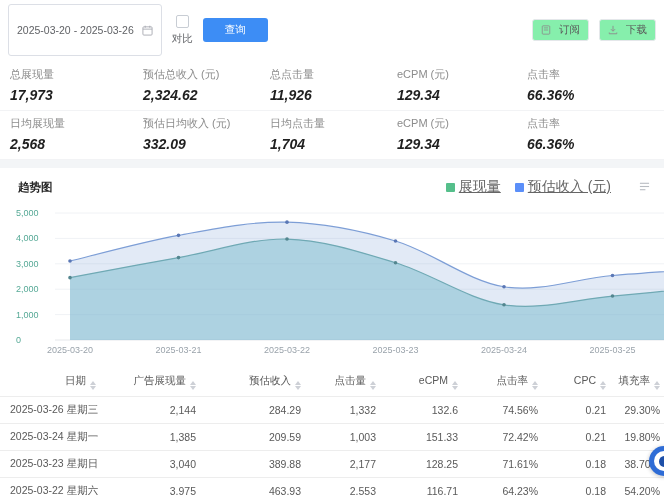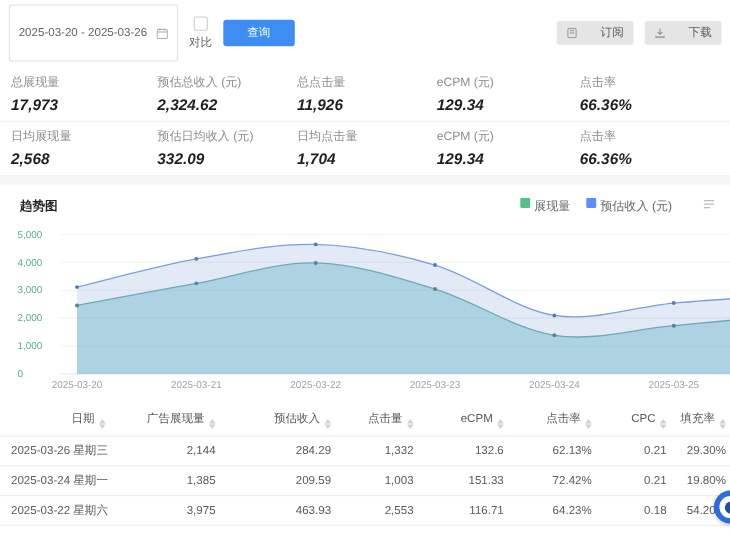--- a/index.html
+++ b/index.html
@@ -6,36 +6,36 @@
   body{font-family:"Liberation Sans","DejaVu Sans",sans-serif;color:#555;}
   .page{position:relative;width:664px;height:495px;overflow:hidden;background:#fff;}
   
   .toolbar{display:flex;align-items:center;gap:10px;padding:4px 8px 6px 8px;}
   .date-range{display:flex;align-items:center;gap:8px;border:1px solid #dcdfe6;border-radius:3px;
     padding:19px 8px;font-size:10.5px;color:#606266;background:#fff;cursor:pointer;}
   .checkbox-wrap{display:flex;align-items:center;gap:4px;font-size:10.5px;color:#606266;flex-direction:column;}
   .checkbox{width:11px;height:11px;border:1px solid #c8cdd4;border-radius:2px;background:#fff;}
   .btn-primary{border:none;border-radius:3px;padding:5px 22px;font-size:10.5px;color:#fff;cursor:pointer;}
   .toolbar-spacer{flex:1;}
-  .btn-light{display:flex;align-items:center;gap:21px;border:1px solid #e4e7ea;background:#e5e5e5;
+  .btn-light{display:flex;align-items:center;gap:8px;border:1px solid #e4e7ea;background:#86efac;
     border-radius:3px;padding:3px 8px;font-size:10.5px;color:#595959;cursor:pointer;}
   .icon-svg{display:inline-block;vertical-align:middle;}
   
   .stats-row{display:flex;padding:5px 0 7px 10px;border-bottom:1px solid #f2f3f5;}
   .stat{display:flex;flex-direction:column;gap:5px;}
   .stat:nth-child(1){width:133px}.stat:nth-child(2){width:127px}
   .stat:nth-child(3){width:127px}.stat:nth-child(4){width:130px}.stat:nth-child(5){flex:1}
   .stat .lbl{font-size:11px;color:#8c8c8c;}
   .stat .val{font-size:14px;font-weight:bold;color:#1f1f1f;font-style:italic;}
   .gray-band{height:8px;background:#f3f5f7;}
   
   .chart-head{display:flex;align-items:center;padding:10px 12px 0 18px;}
   .chart-title{font-size:11.5px;font-weight:bold;color:#262626;}
   .legend{margin-left:auto;display:flex;align-items:center;gap:14px;}
-  .legend-item{display:flex;gap:4px;font-size:11px;color:#666;cursor:pointer;}
+  .legend-item{display:flex;align-items:center;gap:4px;font-size:14px;color:#666;cursor:pointer;text-decoration:underline;}
   .swatch{width:9px;height:9px;border-radius:1px;display:inline-block;}
   .chart-toolbox{margin-left:14px;margin-right:2px;color:#b8bcc2;cursor:pointer;}
   .chart-wrap{position:relative;height:160px;overflow:hidden;margin-top:2px;}
   .chart-wrap svg{position:absolute;left:0;top:0;}
   
   table{border-collapse:collapse;table-layout:fixed;width:664px;margin-top:10px;}
   th,td{text-align:right;font-size:10.5px;font-weight:normal;color:#595959;
     padding:6px 4px;border-bottom:1px solid #ededed;white-space:nowrap;overflow:hidden;}
   th{color:#595959;cursor:pointer;}
   th:first-child,td:first-child{padding-left:10px;}
@@ -247,35 +247,45 @@
             </span></th>
         </tr>
       </thead>
     <tbody id="tbl-body">
         <tr>
           <td>2025-03-26 星期三</td>
           <td>2,144</td>
           <td>284.29</td>
           <td>1,332</td>
           <td>132.6</td>
-          <td>62.13%</td>
+          <td>74.56%</td>
           <td>0.21</td>
           <td>29.30%</td>
         </tr>
         <tr>
           <td>2025-03-24 星期一</td>
           <td>1,385</td>
           <td>209.59</td>
           <td>1,003</td>
           <td>151.33</td>
           <td>72.42%</td>
           <td>0.21</td>
           <td>19.80%</td>
         </tr>
         <tr>
+          <td>2025-03-23 星期日</td>
+          <td>3,040</td>
+          <td>389.88</td>
+          <td>2,177</td>
+          <td>128.25</td>
+          <td>71.61%</td>
+          <td>0.18</td>
+          <td>38.70%</td>
+        </tr>
+        <tr>
           <td>2025-03-22 星期六</td>
           <td>3,975</td>
           <td>463.93</td>
           <td>2,553</td>
           <td>116.71</td>
           <td>64.23%</td>
           <td>0.18</td>
           <td>54.20%</td>
         </tr>
       </tbody>

